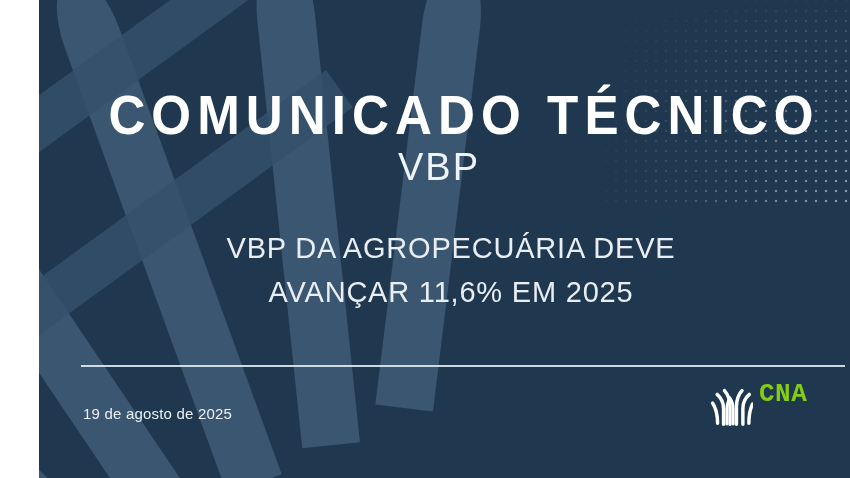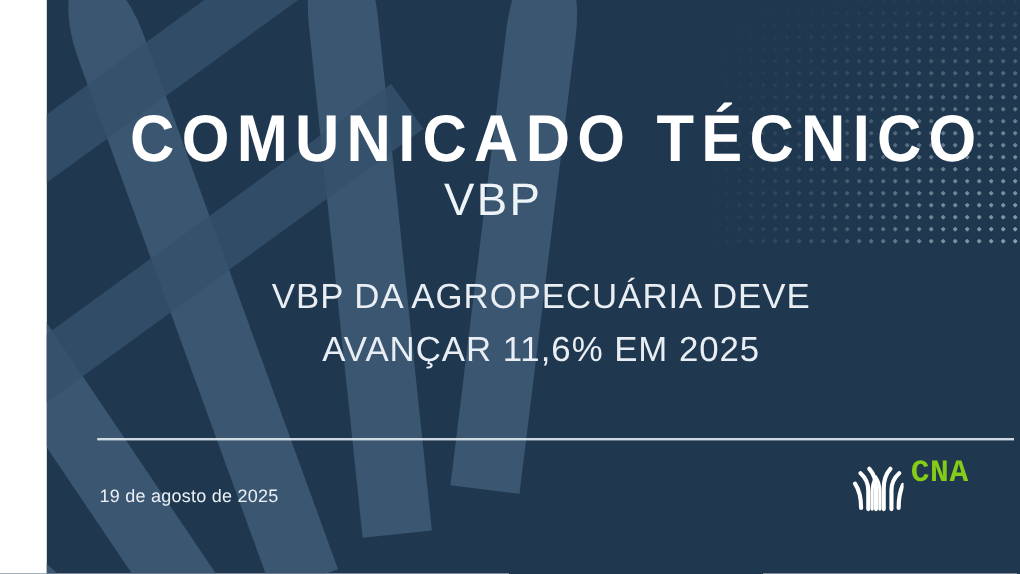--- a/index.html
+++ b/index.html
@@ -107,20 +107,21 @@
     position: absolute;
     top: 147px;
     left: 0;
     width: 744px;
     text-align: center;
     color: #eef3f7;
     font-size: 38px;
     font-weight: 300;
     letter-spacing: 2px;
     line-height: 1.1;
+    padding-left: 28px;
   }
 
   .headline {
     position: absolute;
     top: 226px;
     left: 0;
     width: 824px;
     text-align: center;
     color: #e8eef4;
     font-size: 29px;

